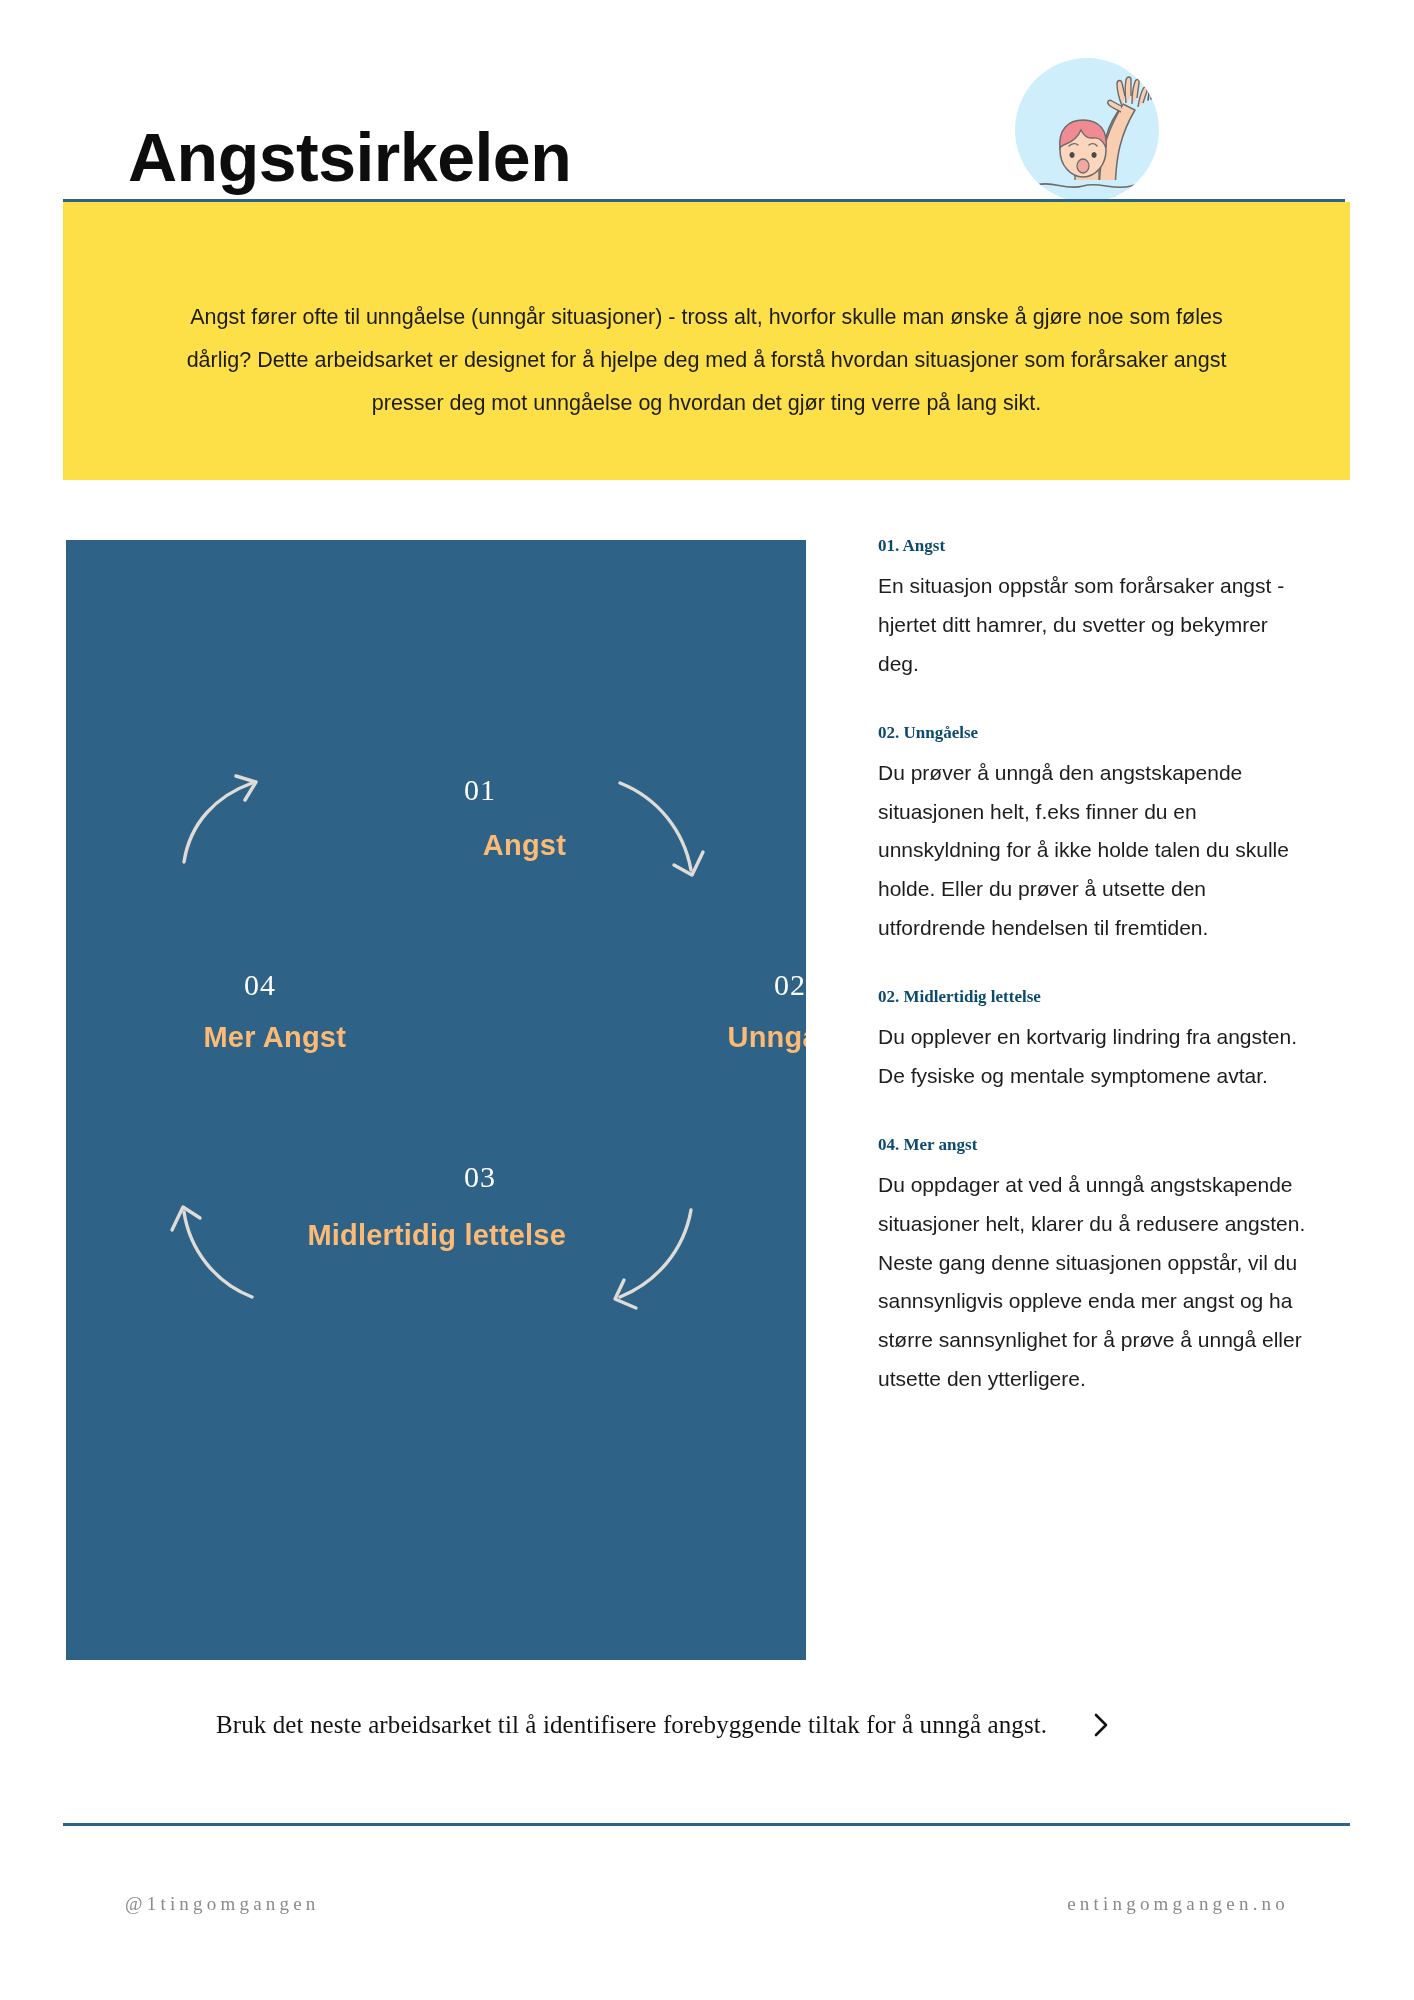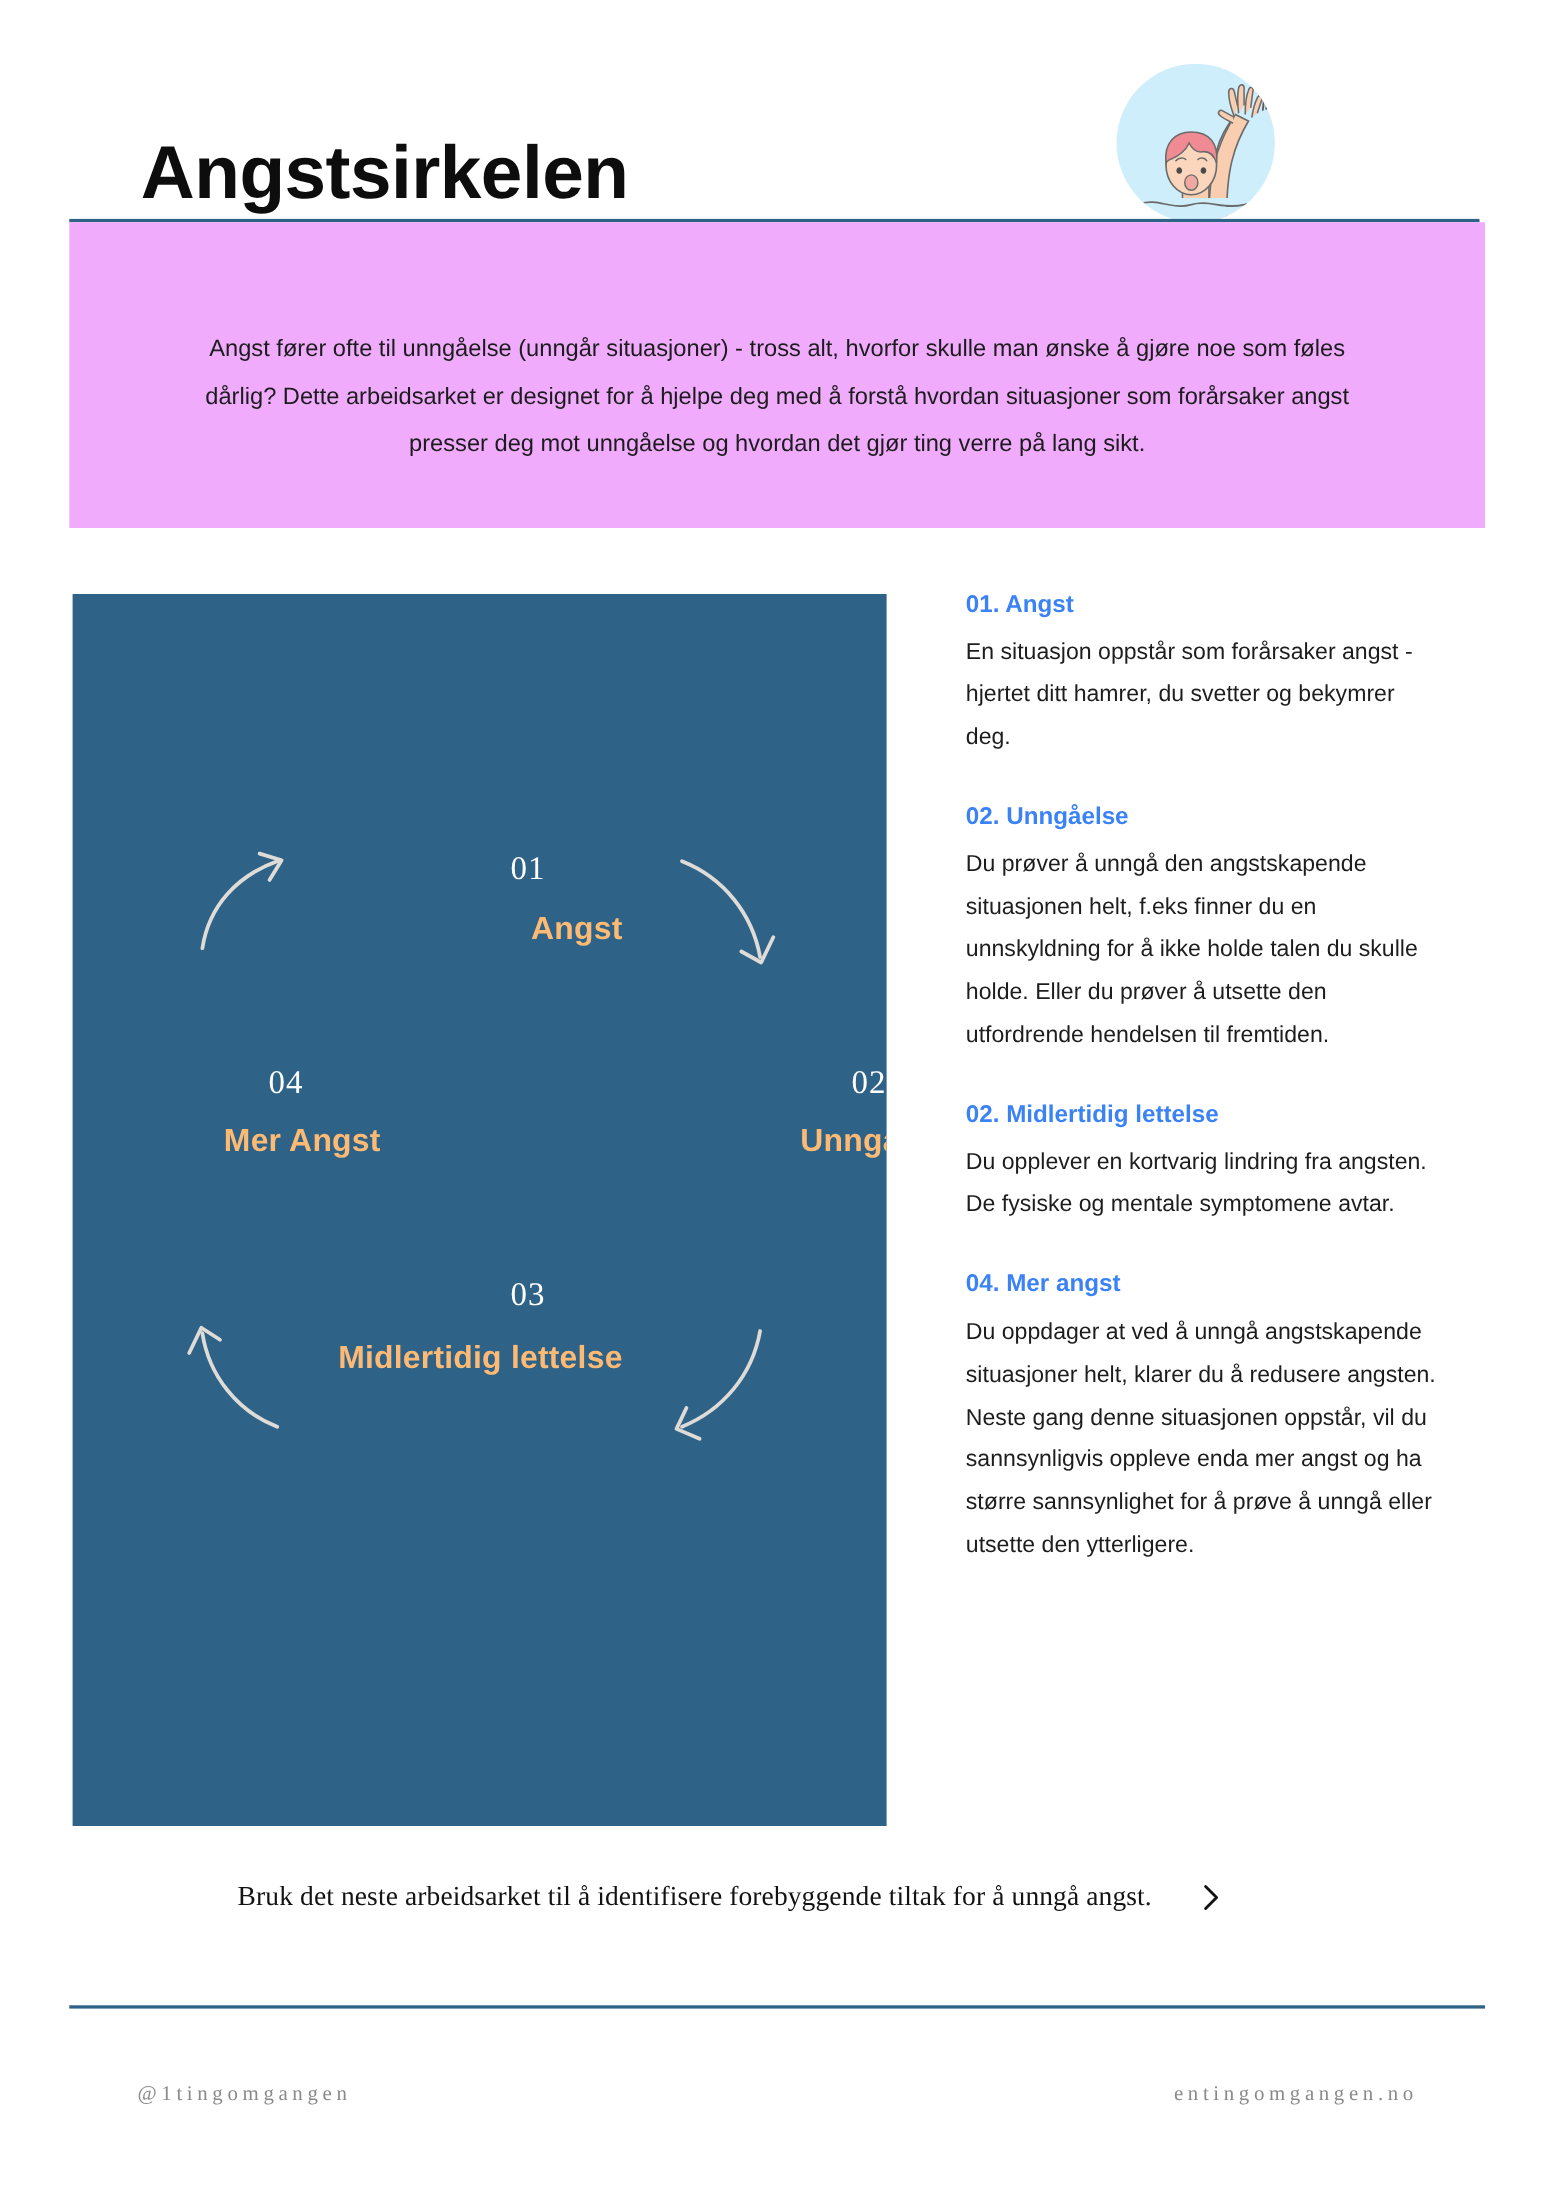--- a/index.html
+++ b/index.html
@@ -48,21 +48,21 @@
     background: #2f6287;
   }
 
   
   #intro-band {
     position: absolute;
     left: 63px;
     top: 202px;
     width: 1287px;
     height: 278px;
-    background: #f0abfc;
+    background: #fde047;
   }
   #intro-text {
     position: absolute;
     left: 120px;
     right: 120px;
     top: 72px;
     text-align: center;
     font-size: 21.5px;
     line-height: 2.0;
     color: #1c1c1c;
@@ -121,25 +121,26 @@
   
   #steps {
     position: absolute;
     left: 878px;
     top: 535px;
     width: 430px;
   }
   .step { margin-bottom: 38px; }
   .step:last-child { margin-bottom: 0; }
   .step-title {
-    font-size: 22px;
+    font-size: 17px;
     font-weight: 700;
-    color: #3b82f6;
+    color: #0c4a6e;
     margin: 0 0 10px 0;
     line-height: 1.3;
+    font-family: Liberation Serif, serif;
   }
   .step-body {
     font-size: 21px;
     font-weight: 400;
     color: #1d1d1d;
     line-height: 1.85;
     margin: 0;
   }
 
   

